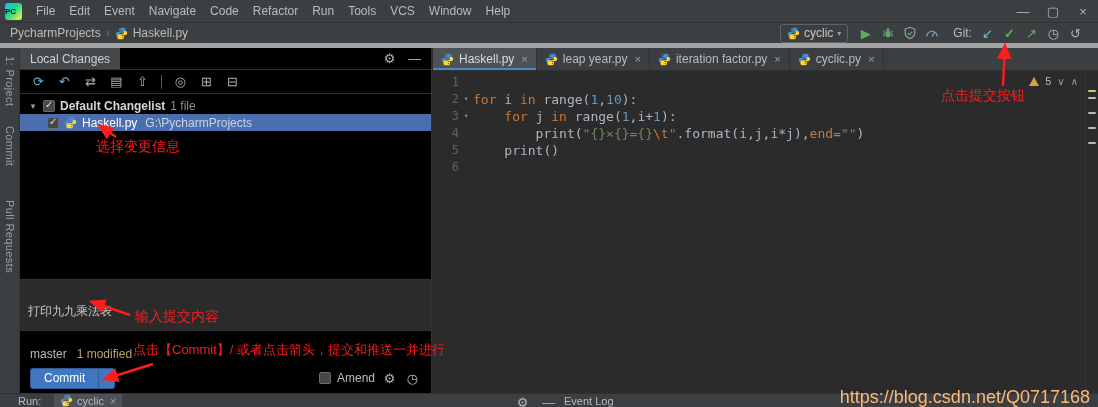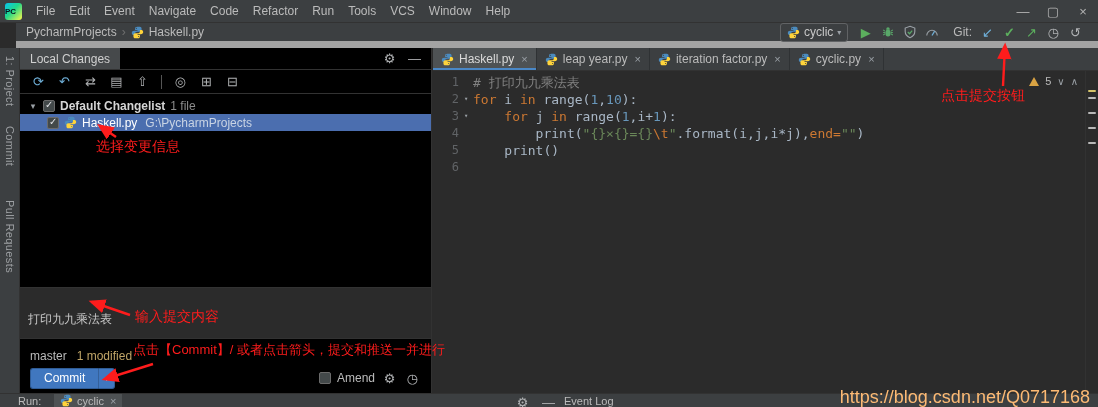--- a/index.html
+++ b/index.html
@@ -8,21 +8,21 @@
   
   .titlebar{position:absolute;top:0;left:0;right:0;height:23px;background:#3c3f41;display:flex;align-items:center;border-bottom:1px solid #323232;z-index:10}
   .logo{width:17px;height:17px;margin:0 7px 0 5px;border-radius:3px;background:linear-gradient(135deg,#07c3f2 0%,#21d789 45%,#fcf84a 100%);color:#06131d;font-size:8px;font-weight:bold;display:flex;align-items:center;flex:none}
   .menus{display:flex;height:100%}
   .menu-item{padding:0 7px;line-height:23px;color:#bbbbbb;cursor:default}
   .window-title{position:absolute;left:432px;top:0;line-height:23px;color:#787878}
   .win-controls{margin-left:auto;display:flex;height:100%}
   .win-btn{width:30px;text-align:center;line-height:23px;color:#b4b4b4;font-size:13px}
 
   
-  .toolbar2{position:absolute;top:23px;left:16px;right:0;height:25px;background:#3c3f41;display:flex;align-items:center;border-bottom:7px solid #a3a3a3;z-index:9}
+  .toolbar2{position:absolute;top:23px;left:0;right:0;height:25px;background:#3c3f41;display:flex;align-items:center;border-bottom:5px solid #a3a3a3;z-index:9}
   .breadcrumbs{display:flex;align-items:center;gap:5px;padding-left:10px;color:#bbbbbb}
   .crumb-sep{color:#6e6e6e}
   .toolbar-right{margin-left:auto;display:flex;align-items:center;gap:5px;padding-right:14px}
   .run-config{display:flex;align-items:center;gap:4px;border:1px solid #616365;border-radius:3px;height:19px;padding:0 6px;margin-right:4px;color:#c7c7c7}
   .dd{font-size:8px;color:#9aa0a6}
   .icon{width:17px;height:17px;display:inline-flex;align-items:center;justify-content:center;font-size:13px;line-height:1;flex:none}
   .green{color:#5caf5e}.blue{color:#6fafd8}.gray{color:#afb1b3}
   .bold-ic{font-weight:bold}
   .git-label{color:#bbbbbb;margin:0 2px 0 8px}
 
@@ -41,21 +41,21 @@
   .tree-row{height:17px;display:flex;align-items:center;gap:5px;padding-left:8px;color:#bbbbbb}
   .tree-row.selected{background:#4b6eaf;color:#fff;padding-left:27px}
   .chev{color:#9aa0a6;font-size:9px;width:10px;text-align:center}
   .cb{width:12px;height:12px;background:#43494a;border:1px solid #6b6b6b;border-radius:2px;position:relative;flex:none}
   .cb.checked::after{content:"✓";position:absolute;left:1px;top:-2px;font-size:10px;color:#dfe1e5}
   .cl-name{font-weight:bold;color:#d5d5d5}
   .cl-meta{color:#8c8c8c;}
   .file-name{color:#ffffff}
   .file-path{color:#c9d4e4;margin-left:3px}
   .commit-message{height:52px;background:#2b2b2b;border-top:1px solid #323232;border-bottom:1px solid #323232;padding:23px 8px;color:#c7c7c7;flex:none}
-  .commit-status{height:24px;display:flex;align-items:flex-end;gap:10px;padding:0 10px;flex:none}
+  .commit-status{height:24px;display:flex;align-items:flex-start;gap:10px;padding:16px 10px;flex:none}
   .branch{color:#bbbbbb}
   .modified{color:#bfa467}
   .commit-actions{height:30px;display:flex;align-items:center;padding:0 10px;gap:6px;flex:none}
   .commit-btn{display:flex;height:21px}
   .commit-btn-main{background:#4077bf;border:1px solid #2f5c96;border-right:none;color:#fff;padding:0 13px;display:flex;align-items:center;border-radius:3px 0 0 3px}
   .commit-btn-arrow{background:#4077bf;border:1px solid #2f5c96;border-left:1px solid #35619b;color:#fff;width:17px;display:flex;align-items:center;justify-content:center;border-radius:0 3px 3px 0;font-size:8px}
   .amend{margin-left:auto;display:flex;align-items:center;gap:6px;color:#bbbbbb}
 
   
   .editor{position:absolute;left:433px;top:48px;right:0;bottom:14px;background:#2b2b2b;z-index:3}
@@ -269,21 +269,21 @@
       <div class="etab">
         <svg width="13" height="13" viewBox="0 0 16 16">
   <path fill="#4b8bbe" d="M7.9 1C5.7 1 5 2 5 3.2V5h3v.8H3.8C2.2 5.8 1 6.8 1 8.5 1 10.2 2 11 3.6 11H5V9.3C5 7.9 6.2 7 7.6 7h3.2C12 7 13 6.1 13 4.9V3.2C13 2 12.1 1 10.9 1H7.9zM6.6 2.2c.4 0 .7.3.7.7s-.3.7-.7.7-.7-.3-.7-.7.3-.7.7-.7z"></path>
   <path fill="#ffd43b" d="M8.1 15c2.2 0 2.9-1 2.9-2.2V11H8v-.8h4.2c1.6 0 2.8-1 2.8-2.7C15 5.8 14 5 12.4 5H11v1.7C11 8.1 9.8 9 8.4 9H5.2C4 9 3 9.9 3 11.1v1.7C3 14 3.9 15 5.1 15h3zm1.3-1.4c-.4 0-.7-.3-.7-.7s.3-.7.7-.7.7.3.7.7-.3.7-.7.7z"></path>
 </svg>
         <span>cyclic.py</span>
         <span class="tab-close">×</span>
       </div>
     </div>
   <div class="code-area">
-      <div class="code-line"><span class="gutter">1</span><span class="fold"></span><span class="line-text"><span class="tok-com"># 打印九九乘法表</span></span></div>
+      <div class="code-line"><span class="gutter">1</span><span class="fold"></span></div>
       <div class="code-line"><span class="gutter">2</span><span class="fold">▾</span><span class="line-text"><span class="tok-kw">for </span><span class="tok-pl">i </span><span class="tok-kw">in </span><span class="tok-pl">range(</span><span class="tok-num">1</span><span class="tok-pl">,</span><span class="tok-num">10</span><span class="tok-pl">):</span></span></div>
       <div class="code-line"><span class="gutter">3</span><span class="fold">▾</span><span class="line-text"><span class="tok-pl">    </span><span class="tok-kw">for </span><span class="tok-pl">j </span><span class="tok-kw">in </span><span class="tok-pl">range(</span><span class="tok-num">1</span><span class="tok-pl">,</span><span class="tok-pl">i+</span><span class="tok-num">1</span><span class="tok-pl">):</span></span></div>
       <div class="code-line"><span class="gutter">4</span><span class="fold"></span><span class="line-text"><span class="tok-pl">        print(</span><span class="tok-str">"{}×{}={}</span><span class="tok-esc">\t</span><span class="tok-str">"</span><span class="tok-pl">.format(i</span><span class="tok-pl">,j,i*j)</span><span class="tok-pl">,</span><span class="tok-kw">end=</span><span class="tok-str">""</span><span class="tok-pl">)</span></span></div>
       <div class="code-line"><span class="gutter">5</span><span class="fold"></span><span class="line-text"><span class="tok-pl">    print()</span></span></div>
       <div class="code-line"><span class="gutter">6</span><span class="fold"></span><span class="line-text"></span></div>
     </div>
   <div class="inspections">
     <span class="warn-tri"></span>
     <span class="warn-count">5</span>
     <span class="chev-sm">∨</span>

